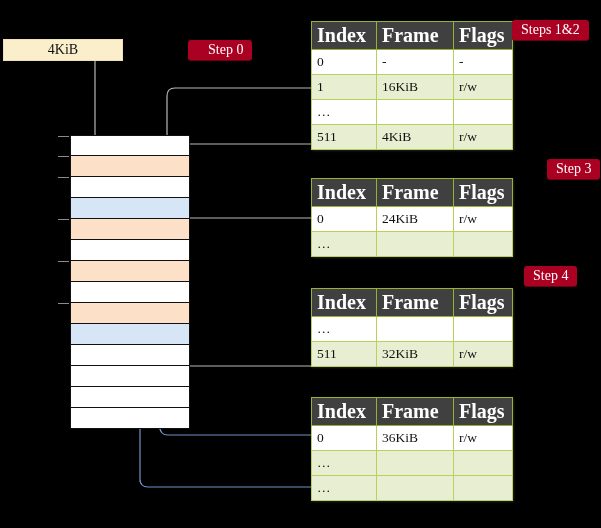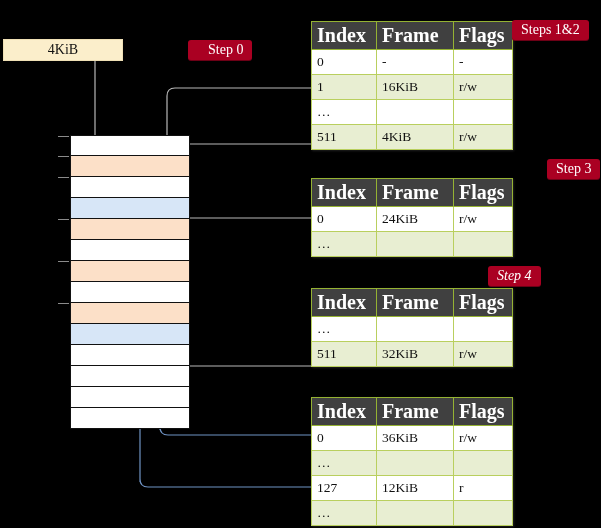--- a/index.html
+++ b/index.html
@@ -200,34 +200,29 @@
           <tr class="rw">
             <td class="c-idx">0</td>
             <td class="c-frm">36KiB</td>
             <td class="c-flg">r/w</td>
           </tr>
           <tr class="rs">
             <td class="c-idx">…</td>
             <td class="c-frm"></td>
             <td class="c-flg"></td>
           </tr>
-          <tr class="rw">
-            <td class="c-idx">127</td>
-            <td class="c-frm">12KiB</td>
-            <td class="c-flg">r</td>
-          </tr>
           <tr class="rs">
             <td class="c-idx">…</td>
             <td class="c-frm"></td>
             <td class="c-flg"></td>
           </tr>
         </tbody>
       </table>
     </div>
 
   <div id="badges-host">
       <div class="badge" style="left: 188px; top: 40px; padding-left: 20px;">Step 0</div>
       <div class="badge" style="left: 512px; top: 20px;">Steps 1&amp;2</div>
       <div class="badge" style="left: 547px; top: 159px;">Step 3</div>
-      <div class="badge" style="left: 488px; top: 266px; font-style: italic;">Step 4</div>
+      <div class="badge" style="left: 524px; top: 266px;">Step 4</div>
     </div>
 
 </div>
 
 </body></html>

